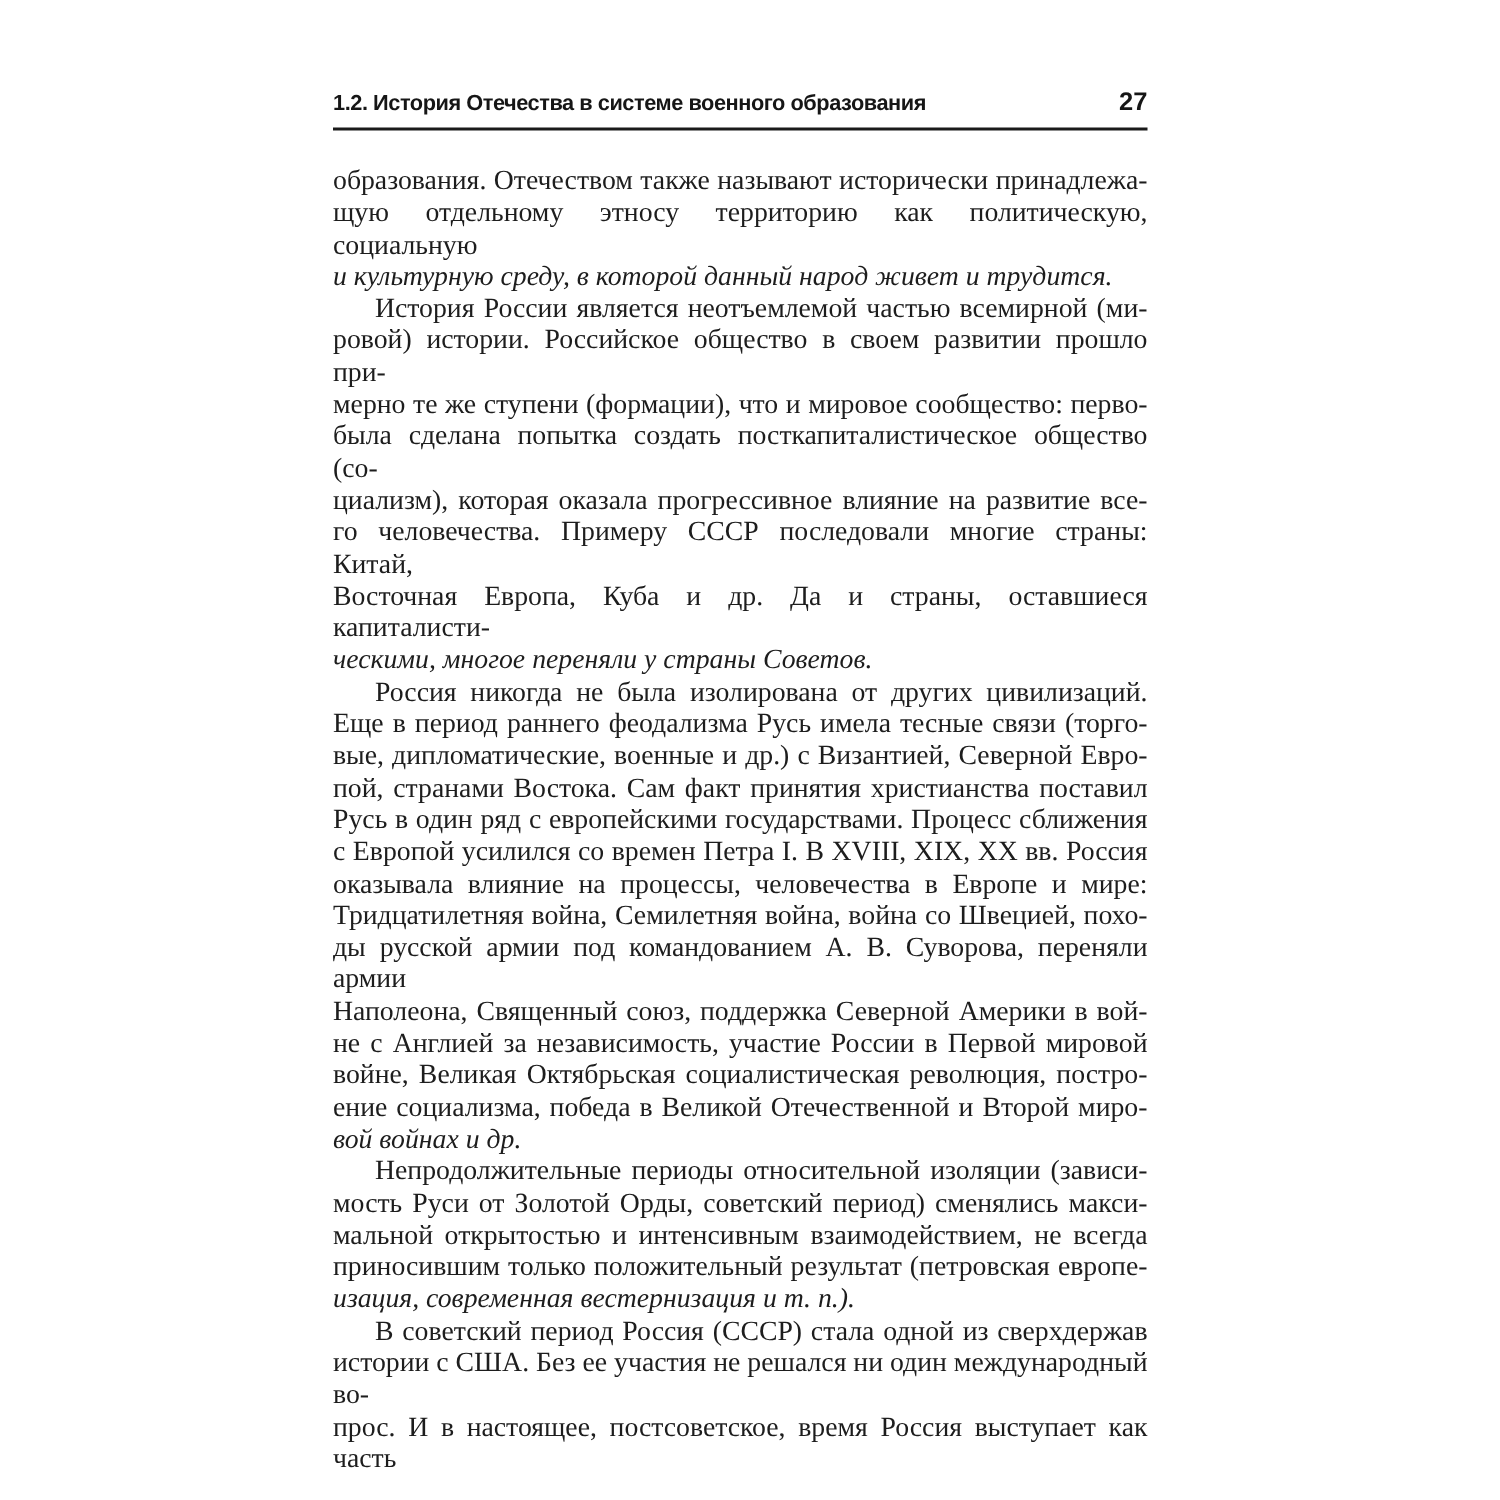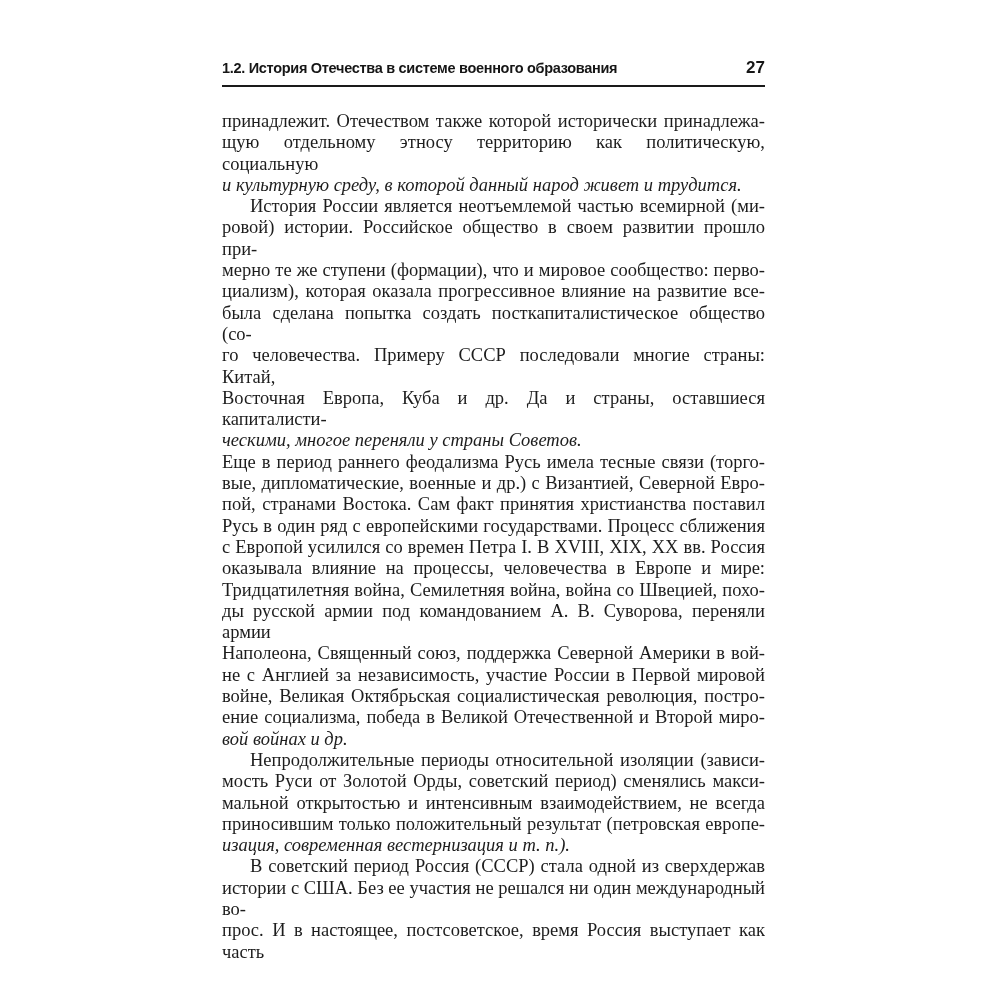--- a/index.html
+++ b/index.html
@@ -66,35 +66,36 @@
 <body>
 
 <div class="canvas">
   <div class="page-col">
     <div class="header">
       <span class="section">1.2. История Отечества в системе военного образования</span>
       <span class="pagenum">27</span>
     </div>
     <div class="body-text">
         <div class="para">
-          <div class="line">принадлежит. Отечеством также которой исторически принадлежа-</div>
+          <div class="line">образования. Отечеством также называют исторически принадлежа-</div>
           <div class="line">щую отдельному этносу территорию как политическую, социальную</div>
           <div class="line last">и культурную среду, в которой данный народ живет и трудится.</div>
         </div>
         <div class="para">
           <div class="line first-indent">История России является неотъемлемой частью всемирной (ми-</div>
           <div class="line">ровой) истории. Российское общество в своем развитии прошло при-</div>
           <div class="line">мерно те же ступени (формации), что и мировое сообщество: перво-</div>
+          <div class="line">была сделана попытка создать посткапиталистическое общество (со-</div>
           <div class="line">циализм), которая оказала прогрессивное влияние на развитие все-</div>
-          <div class="line">была сделана попытка создать посткапиталистическое общество (со-</div>
           <div class="line">го человечества. Примеру СССР последовали многие страны: Китай,</div>
           <div class="line">Восточная Европа, Куба и др. Да и страны, оставшиеся капиталисти-</div>
           <div class="line last">ческими, многое переняли у страны Советов.</div>
         </div>
         <div class="para">
+          <div class="line first-indent">Россия никогда не была изолирована от других цивилизаций.</div>
           <div class="line">Еще в период раннего феодализма Русь имела тесные связи (торго-</div>
           <div class="line">вые, дипломатические, военные и др.) с Византией, Северной Евро-</div>
           <div class="line">пой, странами Востока. Сам факт принятия христианства поставил</div>
           <div class="line">Русь в один ряд с европейскими государствами. Процесс сближения</div>
           <div class="line">с Европой усилился со времен Петра I. В XVIII, XIX, XX вв. Россия</div>
           <div class="line">оказывала влияние на процессы, человечества в Европе и мире:</div>
           <div class="line">Тридцатилетняя война, Семилетняя война, война со Швецией, похо-</div>
           <div class="line">ды русской армии под командованием А. В. Суворова, переняли армии</div>
           <div class="line">Наполеона, Священный союз, поддержка Северной Америки в вой-</div>
           <div class="line">не с Англией за независимость, участие России в Первой мировой</div>

